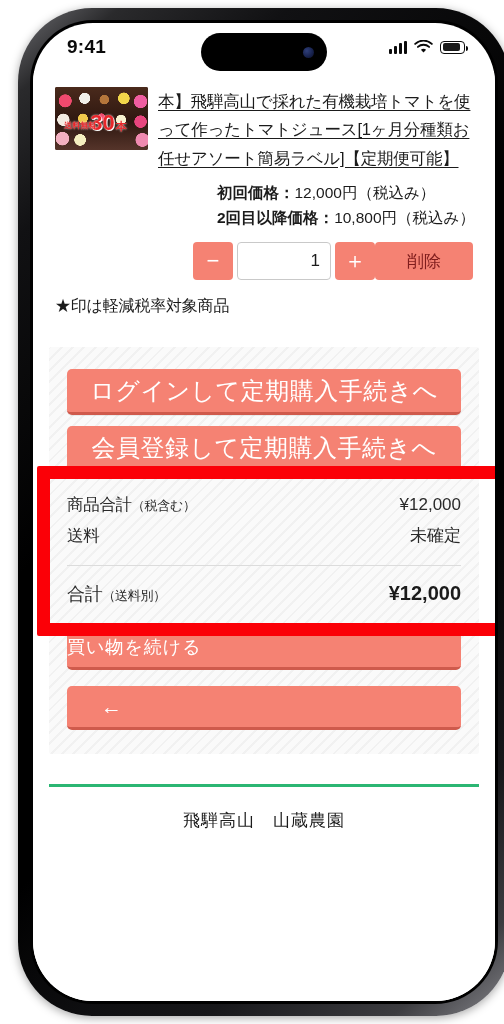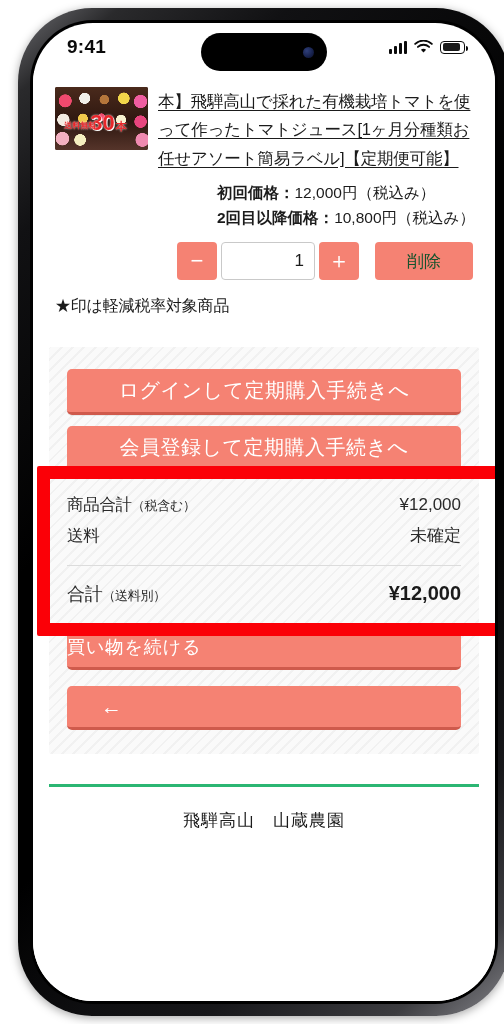--- a/index.html
+++ b/index.html
@@ -121,38 +121,38 @@
     width:40px; height:38px; background:#f58273; border:none; border-radius:4px;
     color:#fff; font-size:22px; line-height:1; display:flex; align-items:center; justify-content:center;
     cursor:pointer;
   }
   #qty-input {
     width:94px; height:38px; margin:0 4px; border:1px solid #c9c9c9; border-radius:4px;
     background:#fff; color:#1b1b1b; font-size:17px; text-align:right; padding:0 10px;
     font-family:"Liberation Sans", sans-serif;
   }
   #delete-btn {
-    margin-left:16px; height:38px; padding:0 32px; background:#f58273; border:none; border-radius:4px;
-    color:#14532d; font-size:17px; cursor:pointer; font-family:"Liberation Sans", sans-serif;
+    height:38px; padding:0 32px; background:#f58273; border:none; border-radius:4px;
+    color:#7f1d1d; font-size:17px; cursor:pointer; font-family:"Liberation Sans", sans-serif;
   }
 
   #tax-note { padding:16px 22px 0 22px; font-size:16px; color:#1b1b1b; letter-spacing:-.2px; }
 
   
   #summary-card {
     margin:30px 16px 0 16px; padding:22px 18px 24px 18px; border-radius:3px;
     background-color:#fafafa;
     background-image:repeating-linear-gradient(135deg,
       rgba(0,0,0,.035) 0px, rgba(0,0,0,.035) 2px,
       rgba(0,0,0,0) 2px, rgba(0,0,0,0) 8px);
   }
   .cta {
     display:block; width:100%; height:46px; margin:0 auto 11px auto;
     background:#f58273; border:none; border-bottom:3px solid #cf5a4c; border-radius:5px;
-    color:#fff; font-size:20px; letter-spacing:.5px; cursor:pointer;
+    color:#fff; font-size:24px; letter-spacing:.5px; cursor:pointer;
     font-family:Liberation Mono, monospace;
     box-shadow:0 1px 0 rgba(0,0,0,.06);
   }
   .cta.second { margin-bottom:18px; }
 
   .sum-row { display:flex; align-items:baseline; font-size:16.5px; color:#2a2a2a; padding:4px 0;text-align:right; }
   .sum-row .s-label { letter-spacing:-.3px; }
   .sum-row .s-label .small { font-size:13px; }
   .sum-row .s-val { margin-left:auto; font-size:17px; }
   #sum-divider { height:1px; background:#dcdcdc; margin:14px 0 12px 0; }

